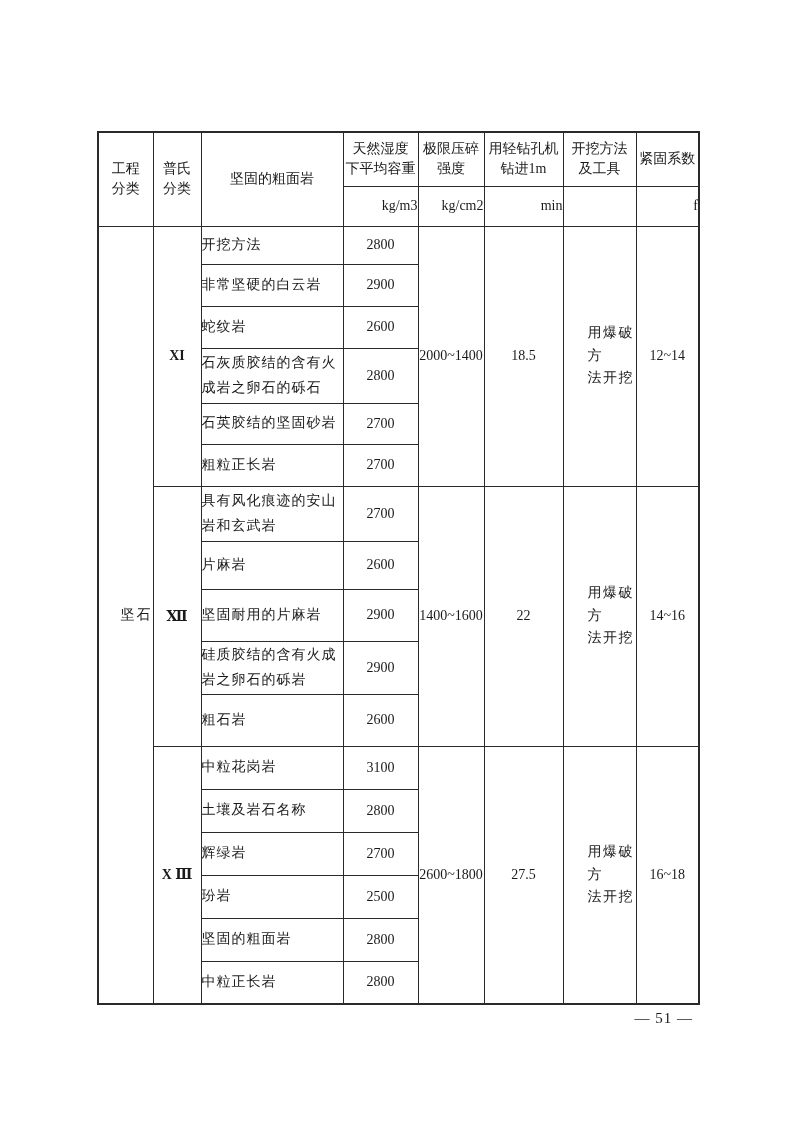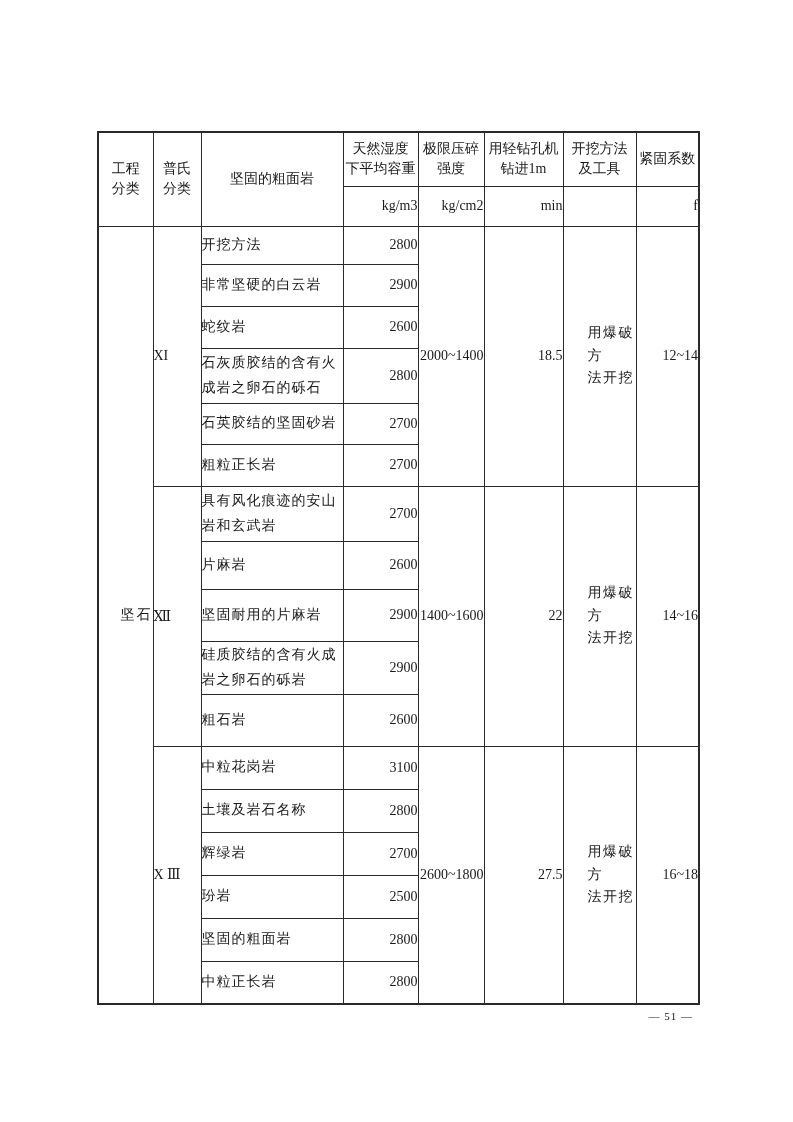--- a/index.html
+++ b/index.html
@@ -30,50 +30,51 @@
   }
   td.unit{
     text-align:right;
     font-size:15px;
   }
   td.engcls{
     text-align:right;
     letter-spacing:2px;
   }
   td.code{
-    text-align:left;
-    font-size:15px;
+    text-align:center;
+    font-size:15px;
+    font-weight:bold;
   }
   td.name{
     text-align:left;
     padding:3px 4px 3px 11px;
     letter-spacing:1px;
     line-height:1.75;
     white-space:pre-line;
   }
   td.num{
-    text-align:right;
+    text-align:center;
     font-size:15px;
   }
   td.method{
     text-align:center;
     white-space:pre-line;
     line-height:1.6;
     letter-spacing:1.5px;
   }
   td.method div{
     display:inline-block;
     text-align:left;
     margin-left:24px;
   }
   .footer-page{
     position:absolute;
     top:1010px;
     right:100px;
-    font-size:11px;
+    font-size:15px;
     letter-spacing:1px;
   }
 </style>
 </head>
 <body>
 
 <div class="sheet">
 
   <table class="spec">
     <colgroup>

